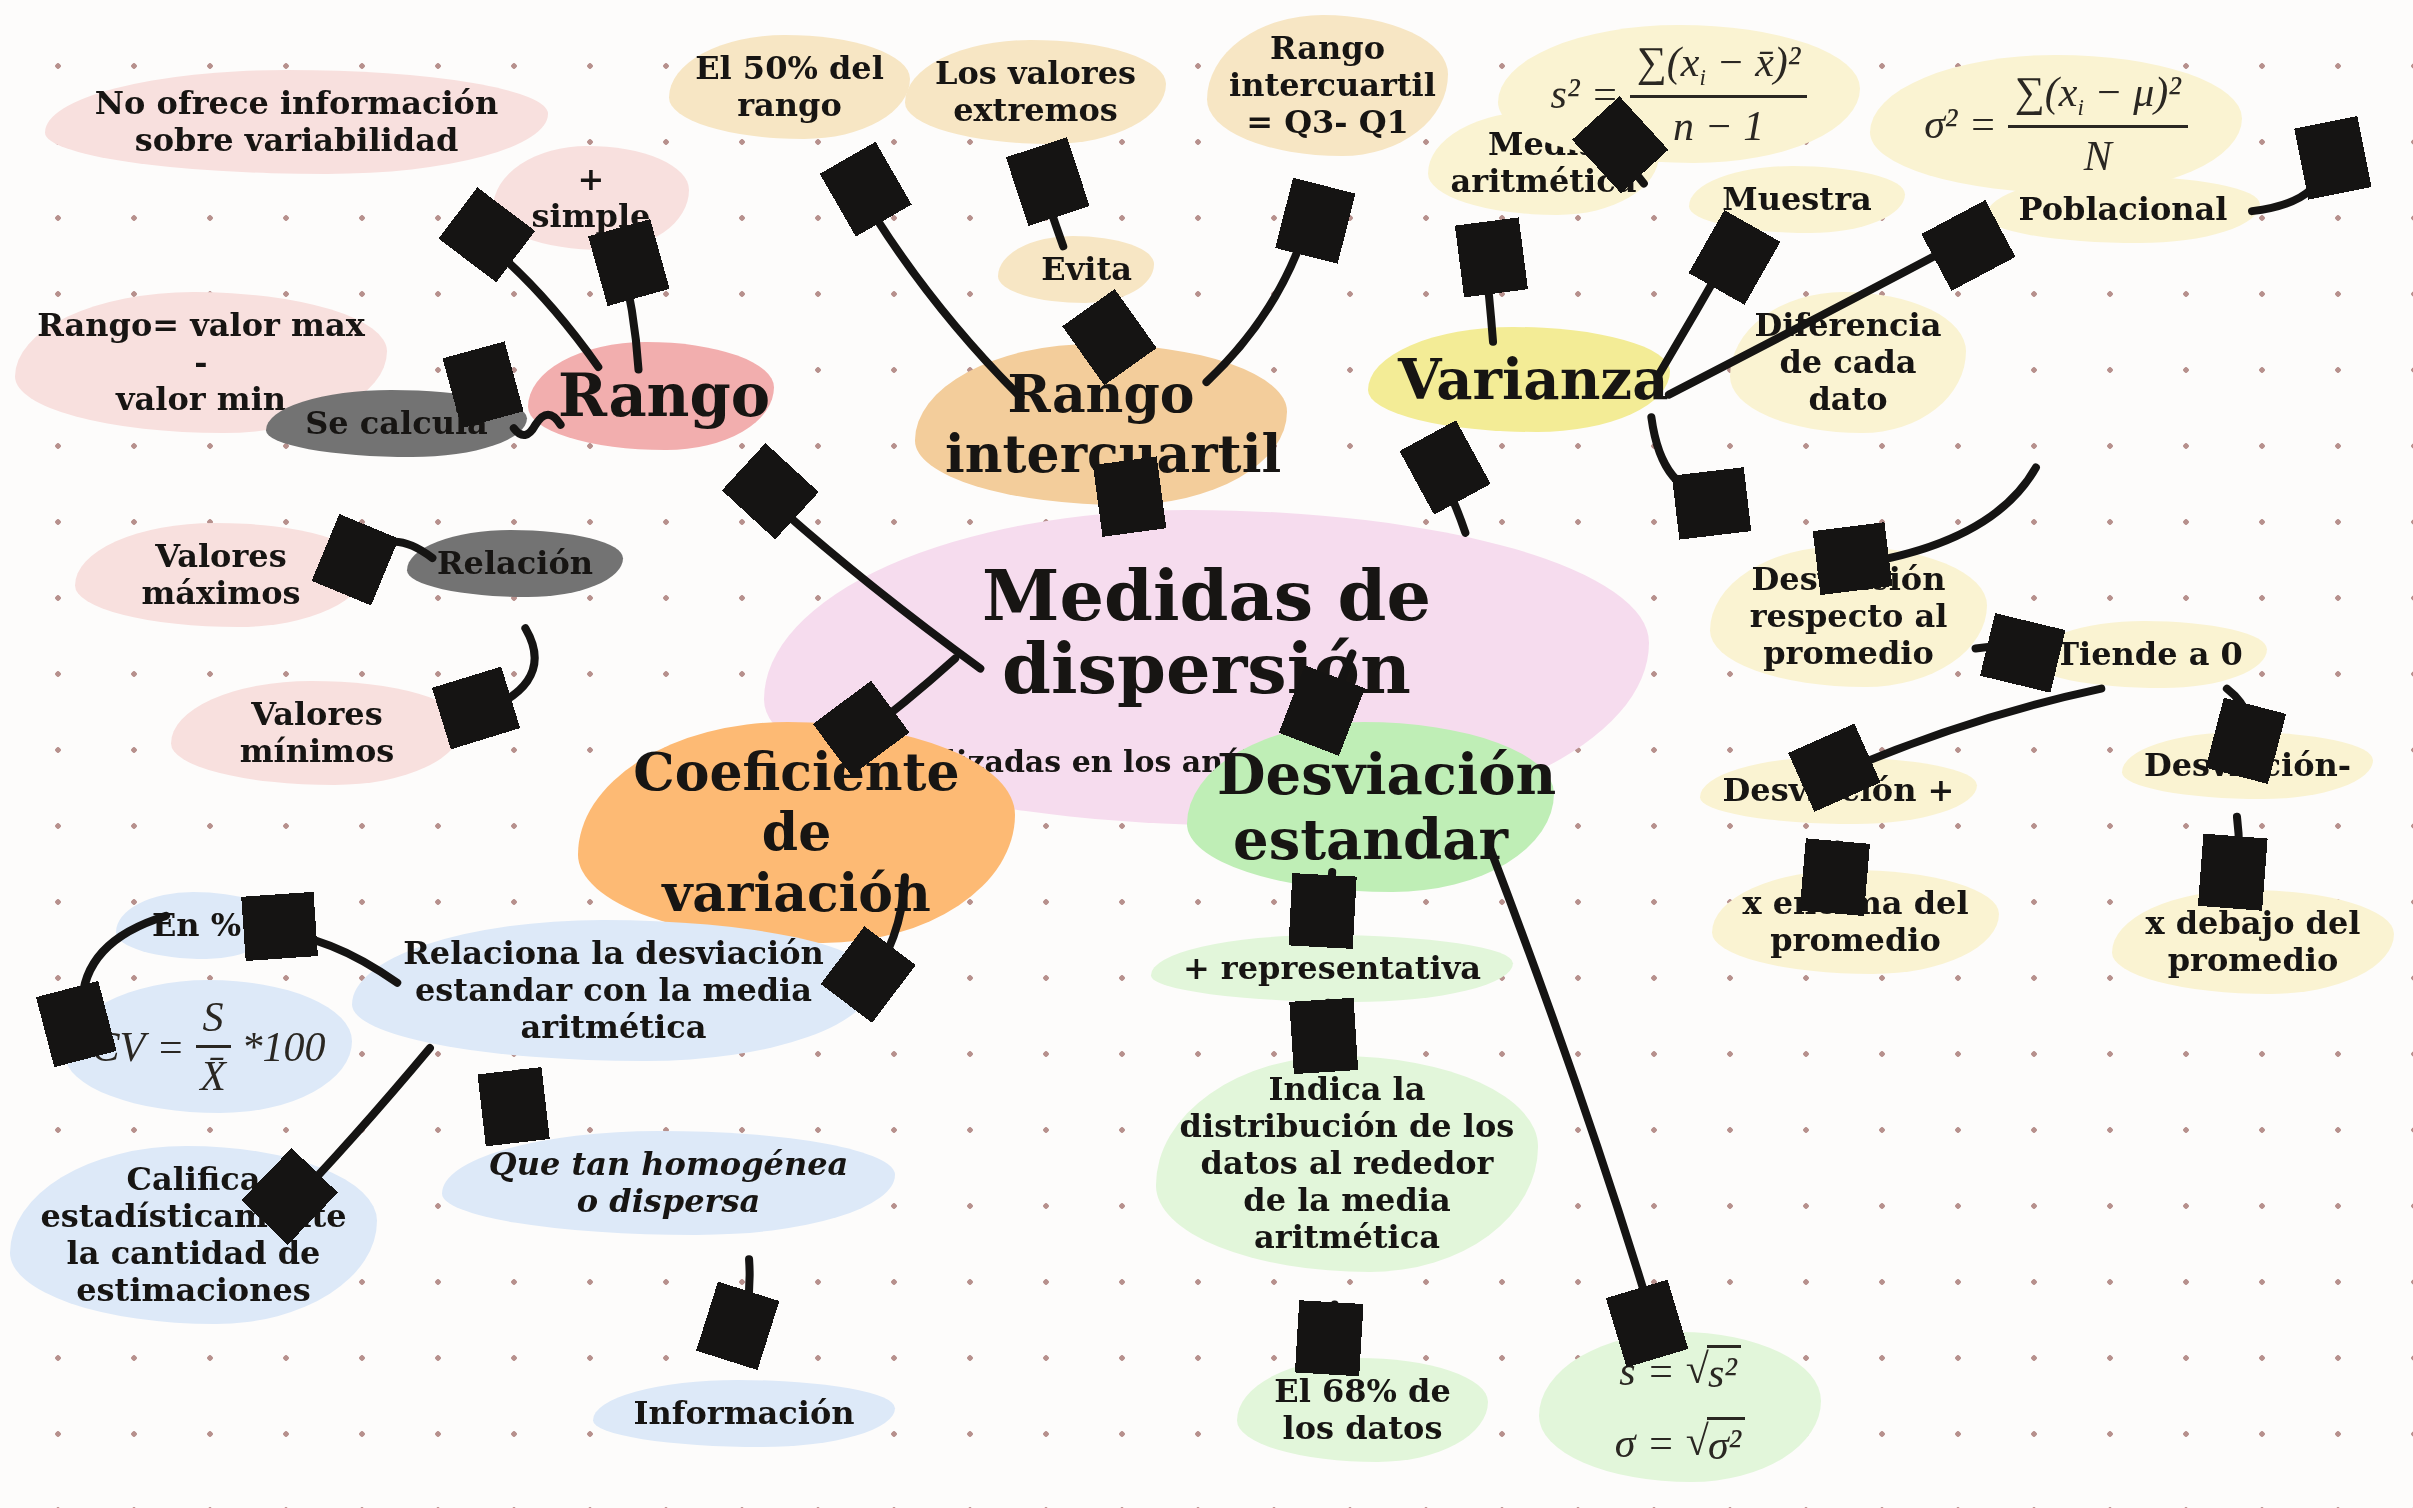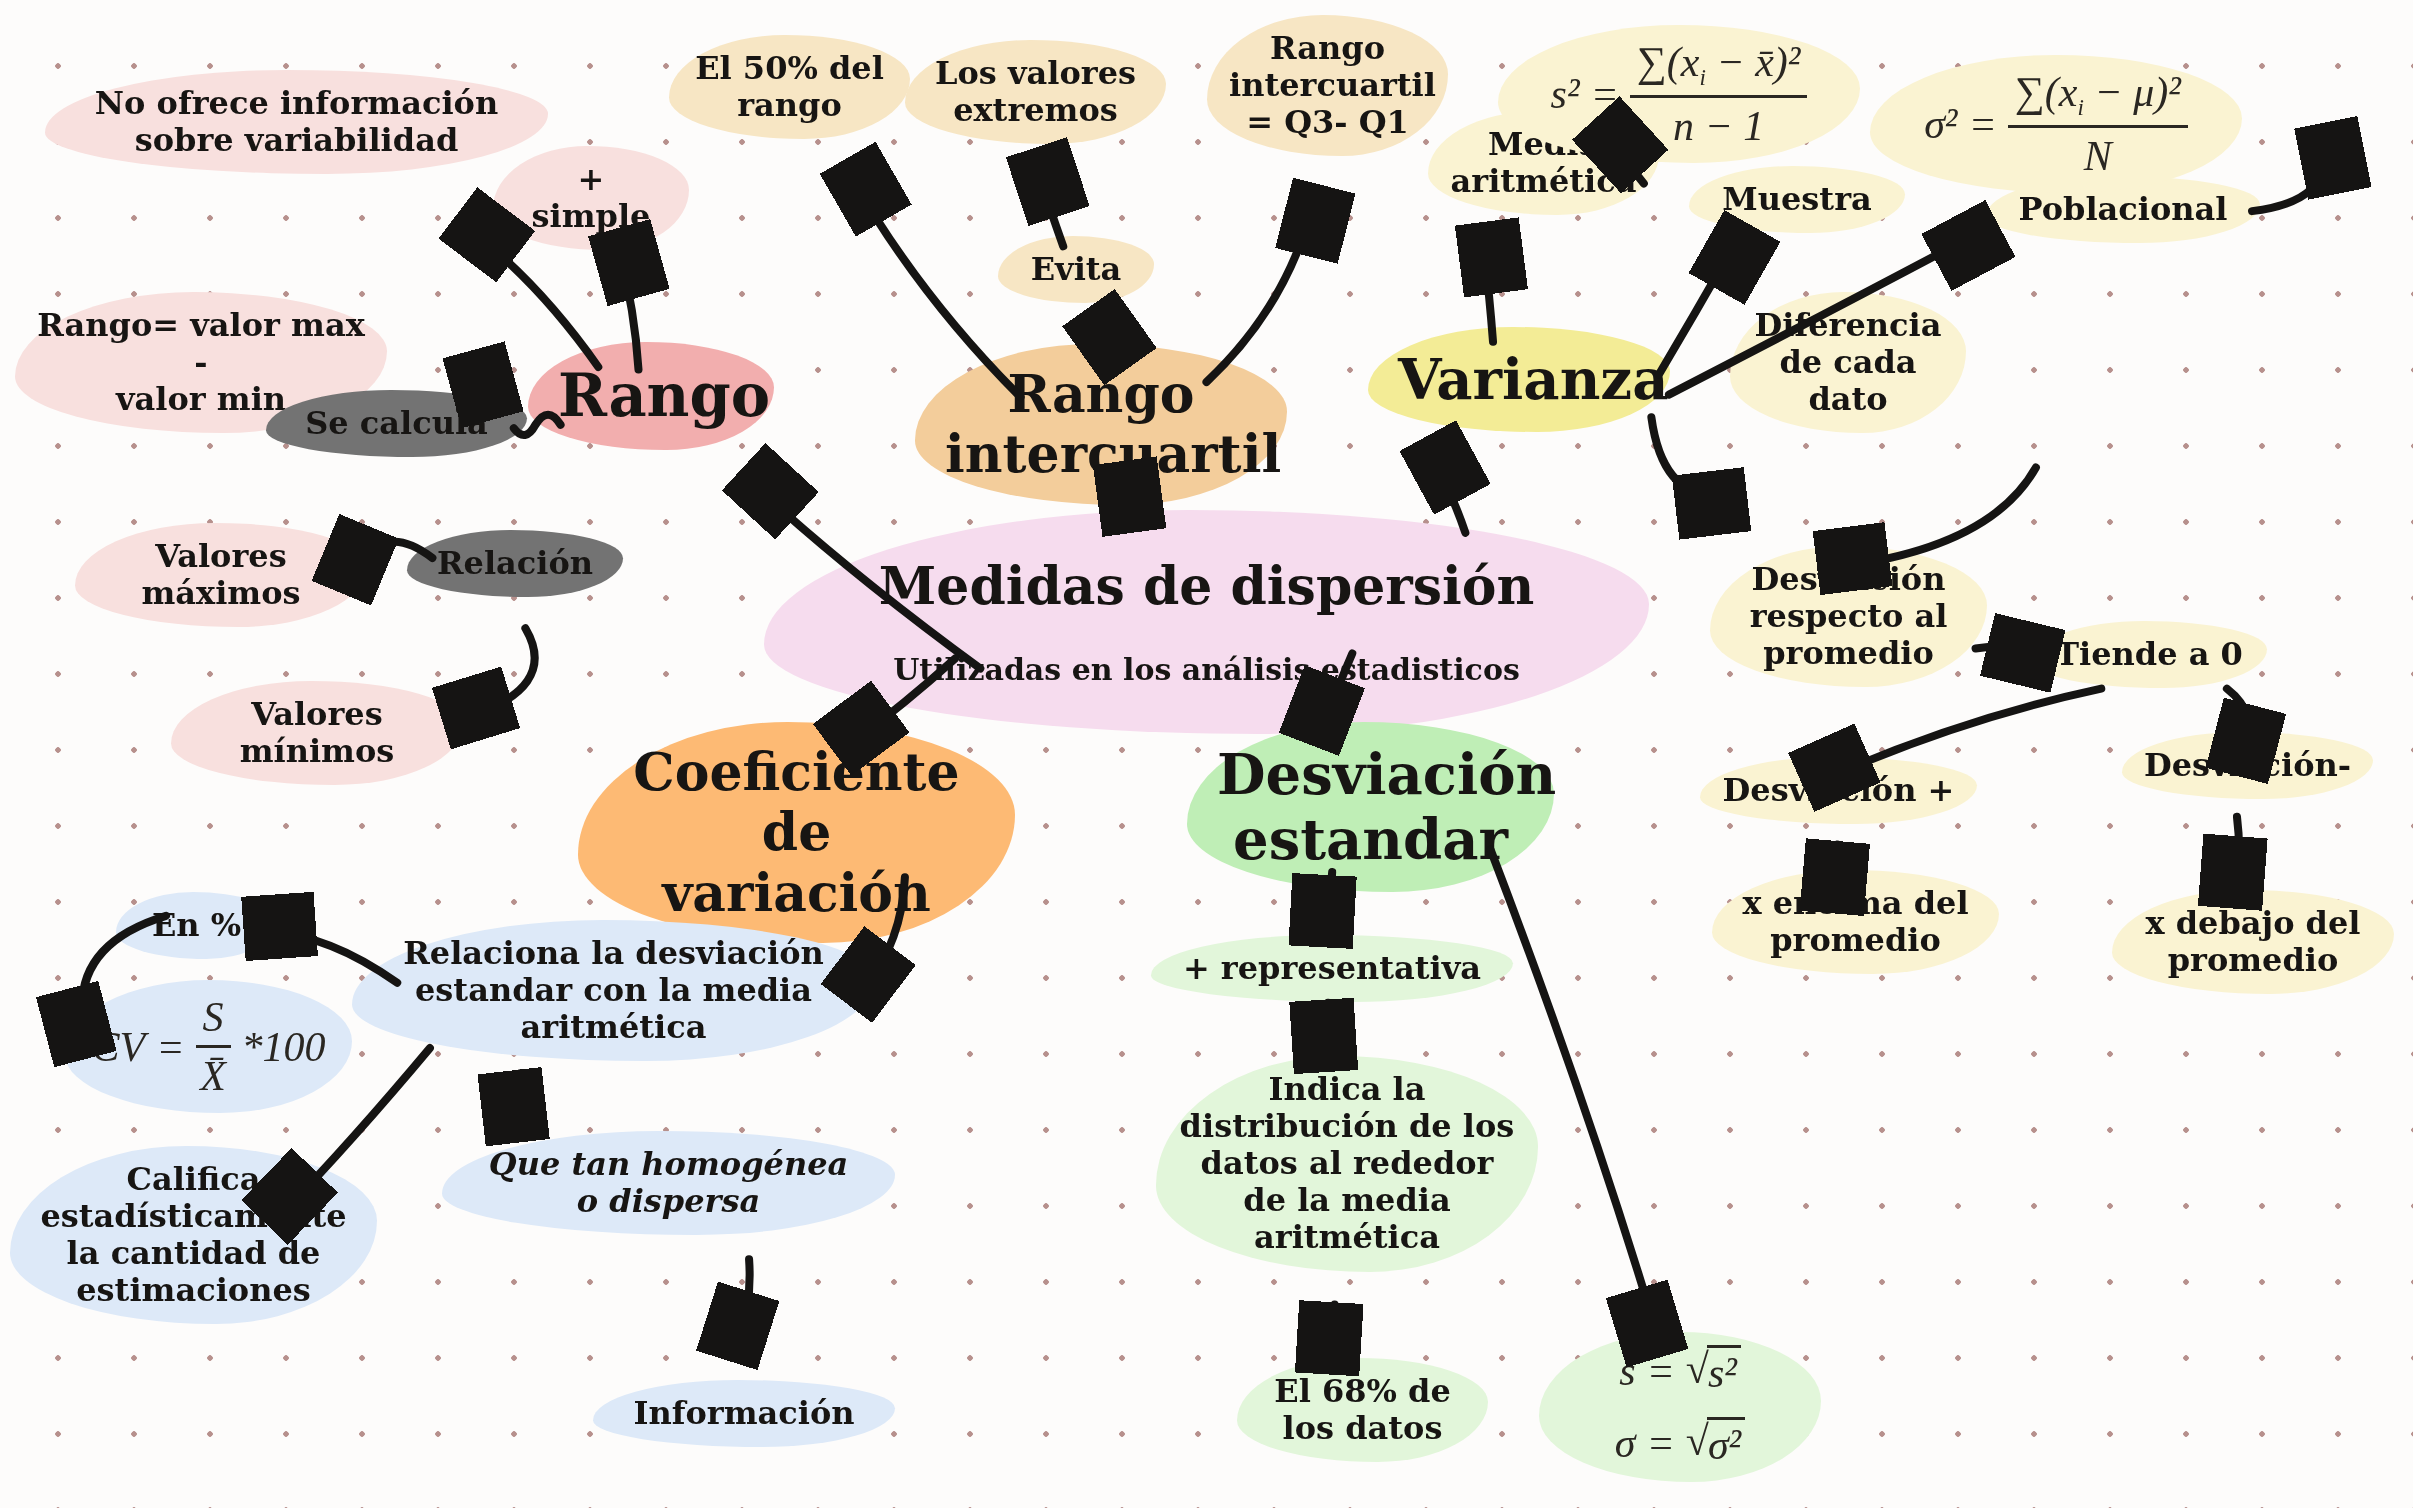--- a/index.html
+++ b/index.html
@@ -28,21 +28,21 @@
   .cream{background:#f7e6c4;}
   .orange{background:#f3cd9b;}
   .yellow{background:#f3ec96;}
   .pale-yellow{background:#faf3d2;}
   .blue{background:#fdba74;}
   .pale-blue{background:#dde9f8;}
   .green{background:#bfeeb6;}
   .pale-green{background:#e2f6da;}
   
   .title-node{line-height:1.05;}
-  .title-node .main-title{font-size:52px;display:block;}
+  .title-node .main-title{font-size:70px;display:block;}
   .title-node .sub-title{font-size:30px;display:block;margin-top:7px;}
   
   .formula{
     position:absolute;box-sizing:border-box;display:flex;align-items:center;justify-content:center;
     gap:11px;font-family:"Liberation Serif",serif;font-style:italic;font-weight:normal;
     font-size:42px;color:#2a2722;padding:13px 20px;
     border-radius:50% 50% 46% 54% / 56% 46% 54% 44%;
   }
   .formula sub{font-size:0.55em;font-style:italic;}
   .frac{display:inline-flex;flex-direction:column;align-items:center;vertical-align:middle;}
@@ -78,21 +78,21 @@
 
 <div class="node pink-light" style="left:171px;top:681px;width:292px;"><span class="node-label">Valores
 mínimos</span></div>
 
 <div class="node cream" style="left:669px;top:35px;width:241px;"><span class="node-label">El 50% del
 rango</span></div>
 
 <div class="node cream" style="left:905px;top:40px;width:261px;"><span class="node-label">Los valores
 extremos</span></div>
 
-<div class="node cream" style="left:998px;top:236px;width:156px;"><span class="node-label">Evita</span></div>
+<div class="node cream" style="left:998px;top:236px;width:156px;text-align:right;"><span class="node-label">Evita</span></div>
 
 <div class="node big orange" style="left:915px;top:344px;width:372px;font-size:52px;"><span class="node-label">Rango
 intercuartil</span></div>
 
 <div class="node cream" style="left:1207px;top:15px;width:241px;"><span class="node-label">Rango
 intercuartil
 = Q3- Q1</span></div>
 
 <div class="node title-pink title-node" style="left:764px;top:510px;width:885px;">
   <span class="main-title">Medidas de dispersión</span>

